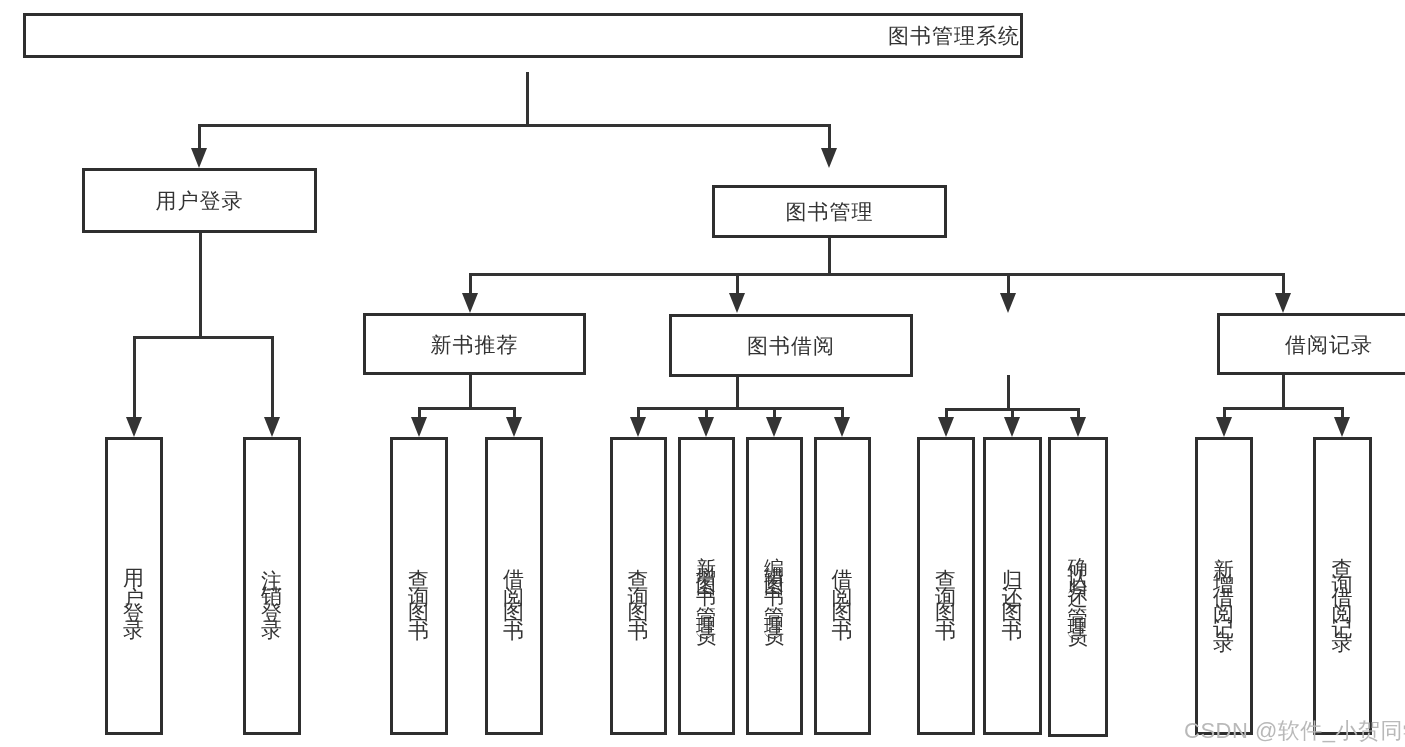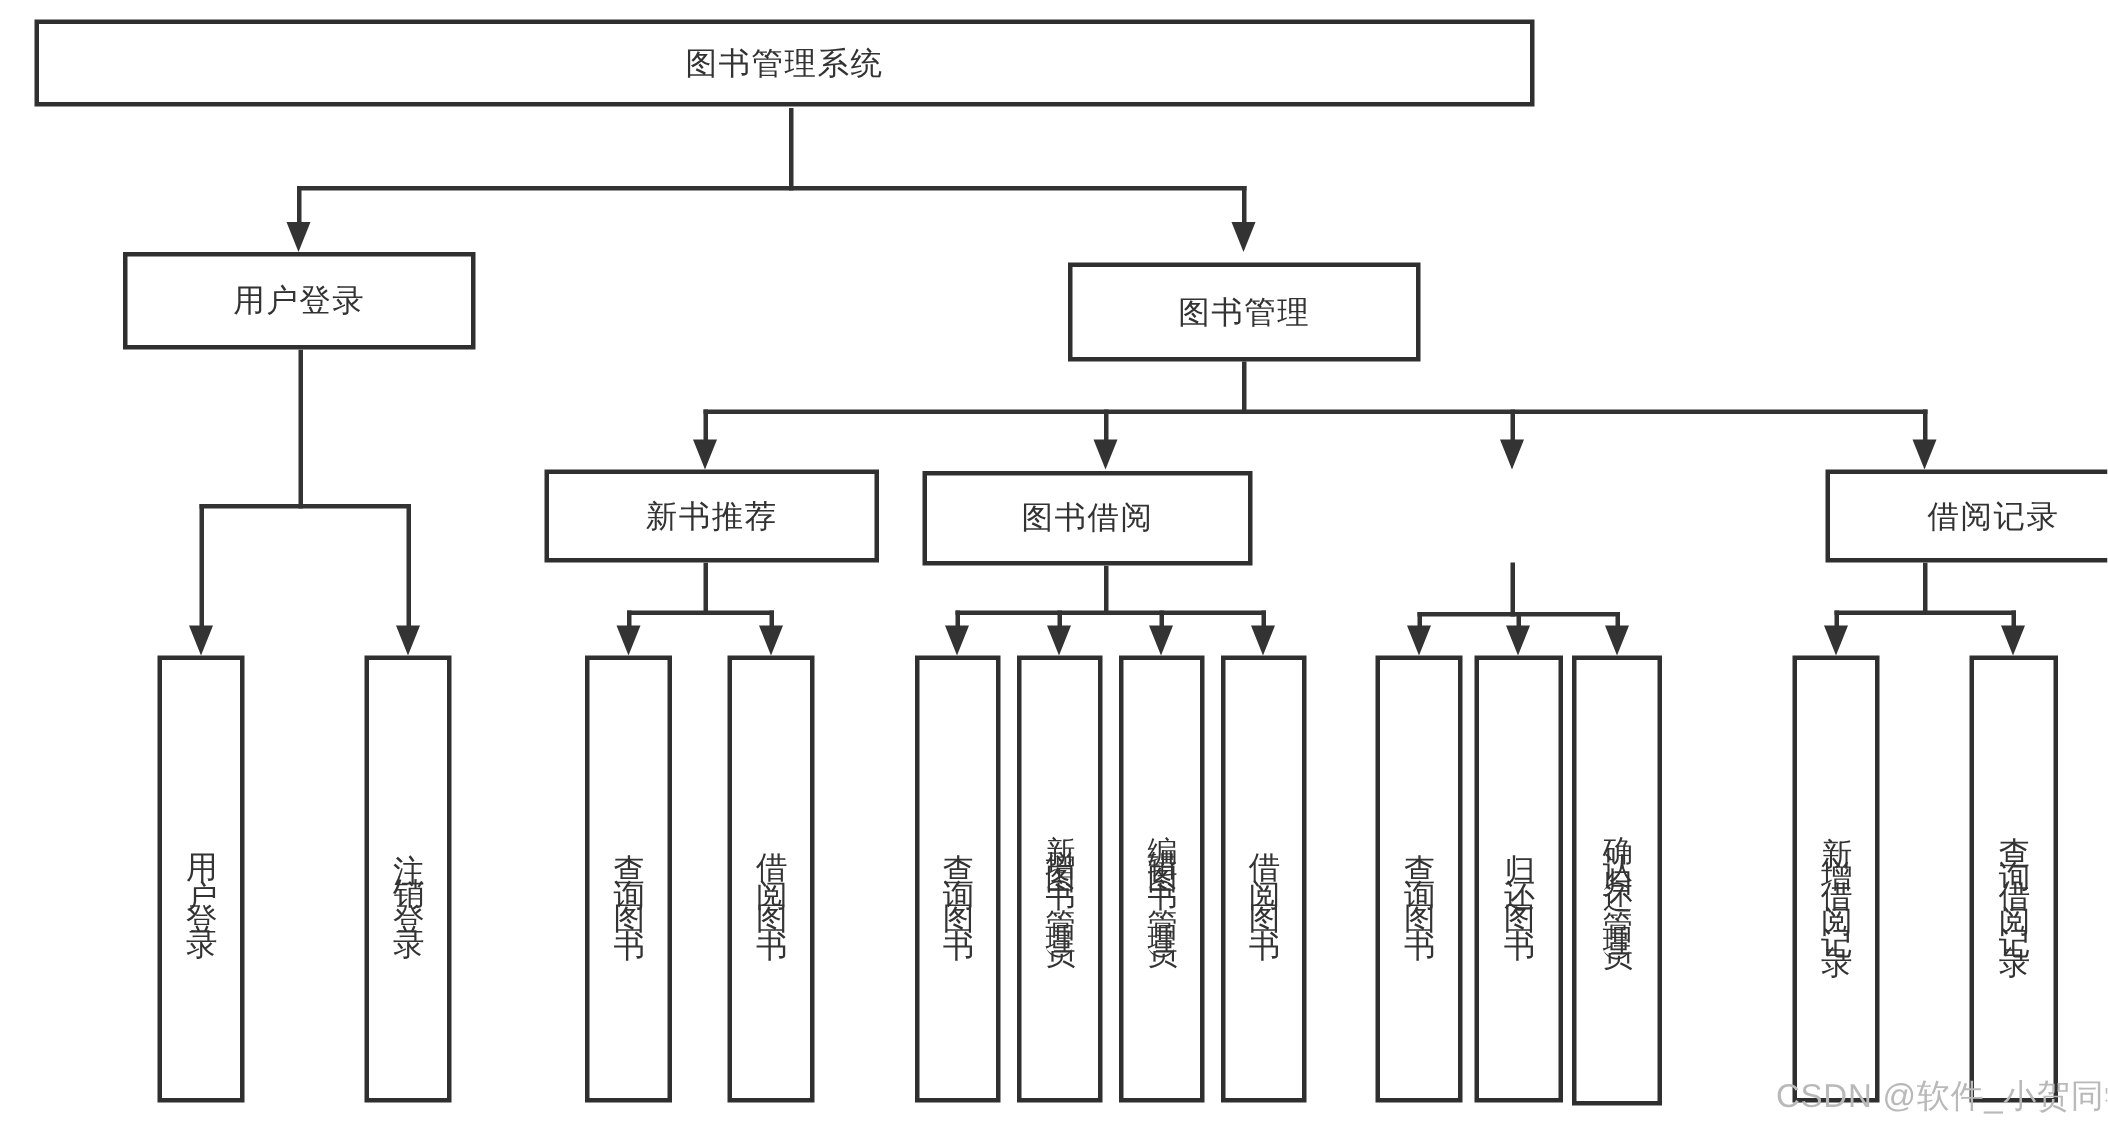--- a/index.html
+++ b/index.html
@@ -108,33 +108,33 @@
     <div class="cline" style="left: 1010.5px; top: 408px; width: 3px; height: 11px;"></div>
     <div class="arrow" style="left: 1004px; top: 417px;"></div>
     <div class="cline" style="left: 1076.5px; top: 408px; width: 3px; height: 11px;"></div>
     <div class="arrow" style="left: 1070px; top: 417px;"></div>
     <div class="cline" style="left: 1281.5px; top: 375px; width: 3px; height: 35px;"></div>
     <div class="cline" style="left: 1222.5px; top: 407px; width: 121px; height: 3px;"></div>
     <div class="cline" style="left: 1222.5px; top: 407px; width: 3px; height: 12px;"></div>
     <div class="arrow" style="left: 1216px; top: 417px;"></div>
     <div class="cline" style="left: 1340.5px; top: 407px; width: 3px; height: 12px;"></div>
     <div class="arrow" style="left: 1334px; top: 417px;"></div>
-    <div class="node" style="left: 23px; top: 13px; width: 1000px; height: 58px;">
+    <div class="node" style="left: 23px; top: 13px; width: 1000px; height: 45px; justify-content: flex-end;">
       <span>图书管理系统</span>
     </div>
     <div class="node" style="left: 82px; top: 168px; width: 235px; height: 65px;">
       <span>用户登录</span>
     </div>
-    <div class="node" style="left: 712px; top: 175px; width: 235px; height: 66px;">
+    <div class="node" style="left: 712px; top: 185px; width: 235px; height: 53px;">
       <span>图书管理</span>
     </div>
     <div class="node" style="left: 363px; top: 313px; width: 223px; height: 62px;">
       <span>新书推荐</span>
     </div>
-    <div class="node" style="left: 615px; top: 314px; width: 220px; height: 63px;">
+    <div class="node" style="left: 669px; top: 314px; width: 244px; height: 63px;">
       <span>图书借阅</span>
     </div>
     <div class="node" style="left: 1173px; top: 313px; width: 224px; height: 62px; margin-left: 44px;">
       <span>借阅记录</span>
     </div>
     <div class="node vertical" style="left: 105px; top: 437px; width: 58px; height: 298px;">
       <span style="letter-spacing: 17px; font-size: 21px;">用户登录</span>
     </div>
     <div class="node vertical" style="left: 243px; top: 437px; width: 58px; height: 298px;">
       <span style="letter-spacing: 17px; font-size: 21px;">注销登录</span>

